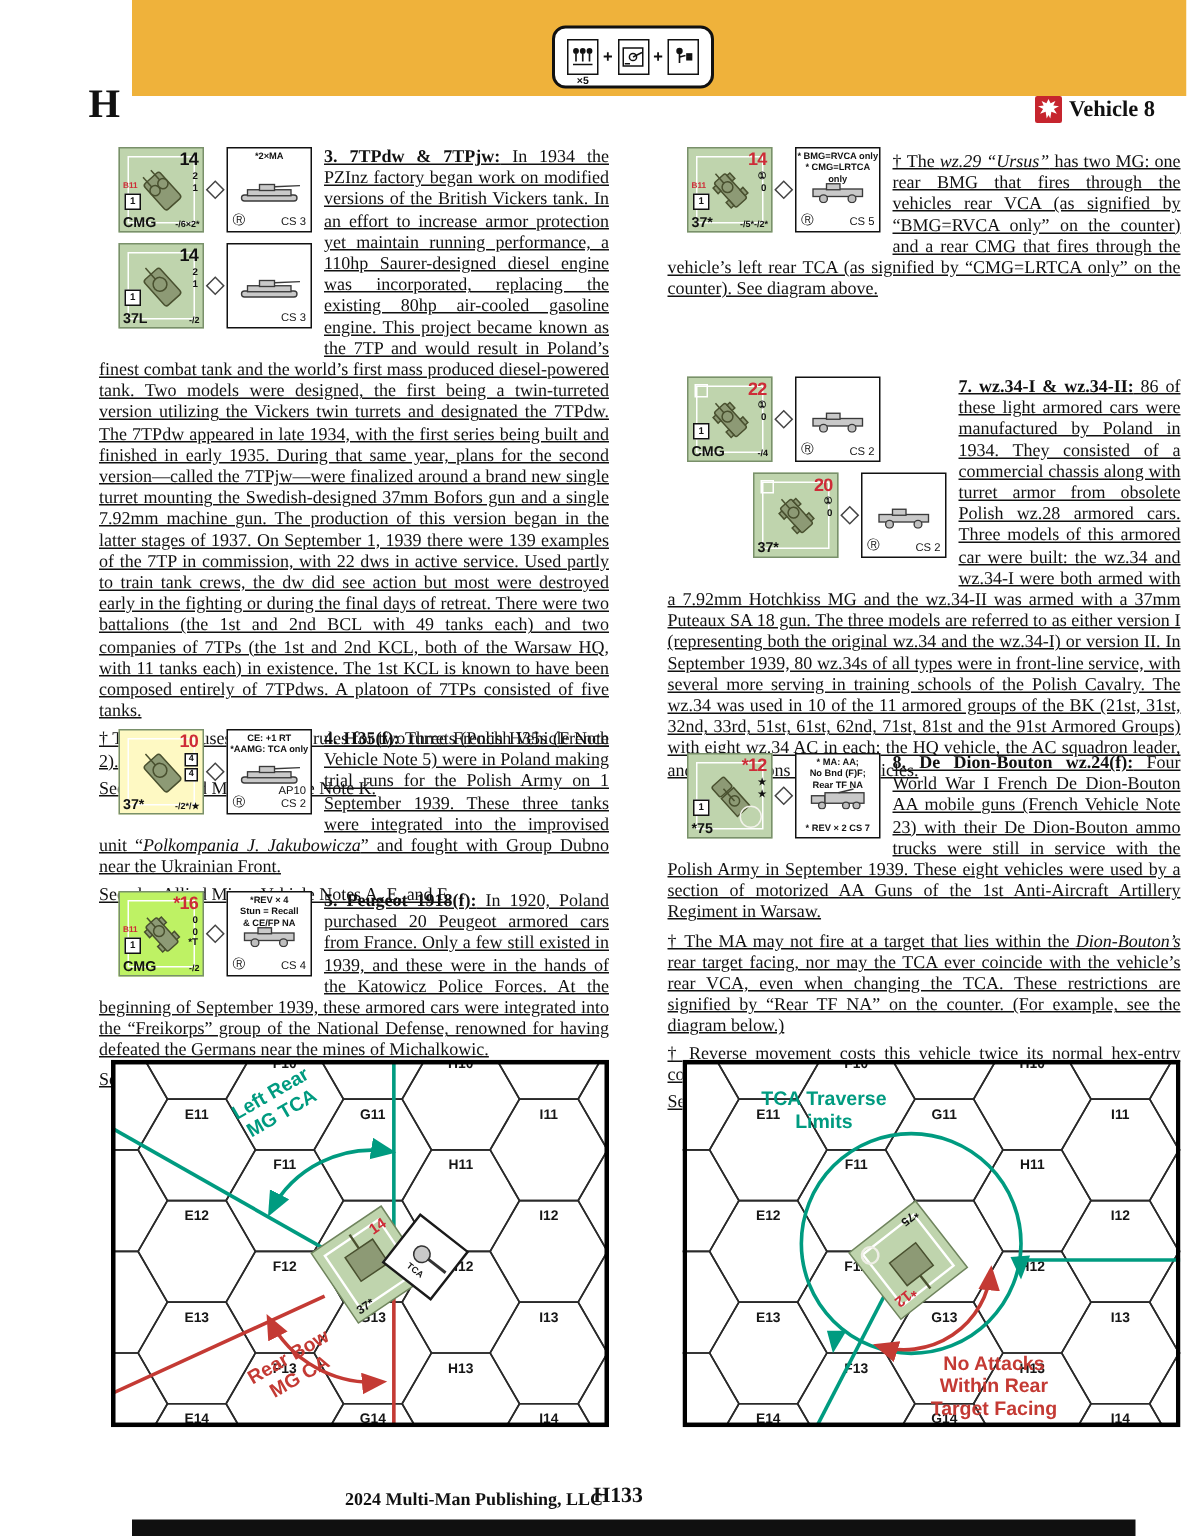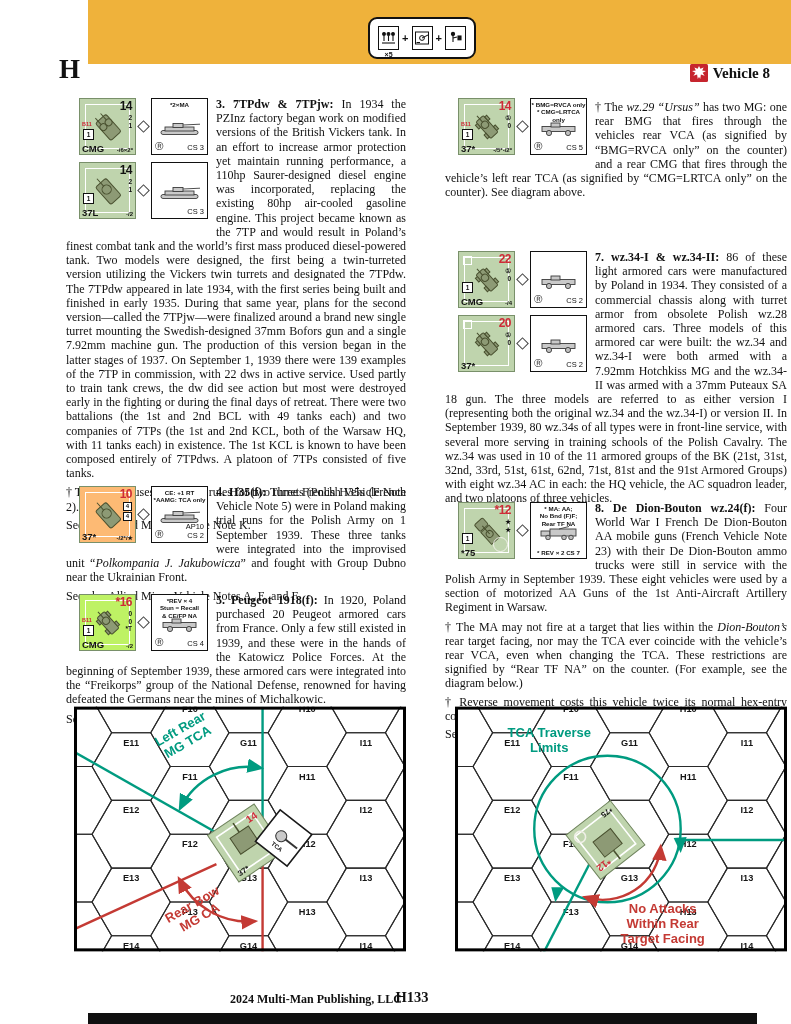--- a/index.html
+++ b/index.html
@@ -40,21 +40,21 @@
   .c-circ{position:absolute;right:6px;bottom:6px;width:13px;height:13px;border:1.5px solid #f2f2ea;border-radius:50%;}
   .sep{width:7px;height:7px;border:1px solid #444;transform:rotate(45deg);margin:0 3px;background:#fff;flex:none;}
   .infobox{width:57px;height:57px;border:1.6px solid #111;background:#fff;position:relative;box-sizing:border-box;
            font-family:"Liberation Sans",sans-serif;}
   .i-top{margin-top:2px;text-align:center;font-weight:bold;font-size:6.2px;line-height:7.4px;}
   .i-art{position:absolute;left:50%;top:58%;transform:translate(-50%,-50%);}
   .i-r{position:absolute;left:3px;bottom:1px;font-size:8.5px;}
   .i-cs{position:absolute;right:3px;bottom:2px;font-weight:normal;font-size:7.5px;text-align:right;}
   .i-ap{position:absolute;right:3px;bottom:11px;font-weight:normal;font-size:7.5px;}
   .i-bottom{position:absolute;left:0;right:0;bottom:2px;text-align:center;font-weight:bold;font-size:6.2px;}
-  .p{margin:0 0 5px 0;text-align:justify;font-size:12px;line-height:14.2px;}
+  .p{margin:0 0 5px 0;text-align:justify;font-size:12px;line-height:14.2px;text-decoration:underline;}
   .note{margin:3px 0 4px 0;}
   .see{margin:3px 0 0 0;text-align:left;}
   .diag{position:absolute;background:#fff;}
   #diagL{left:74px;top:706px;}
   #diagR{left:455px;top:706px;}
   .footer-pub{position:absolute;left:102px;top:992px;width:300px;text-align:right;font-size:12px;font-weight:bold;}
   .footer-page{position:absolute;left:362px;top:989px;width:100px;text-align:center;font:bold 14.5px "Liberation Serif",serif;}
   .bottom-bar{position:absolute;left:88px;top:1013px;width:669px;height:11px;background:#101010;}
   i{font-style:italic;}
 </style>
@@ -193,21 +193,21 @@
           </div>
       </div>
     </div>
     <p class="p"><b>3. 7TPdw &amp; 7TPjw:</b> In 1934 the PZInz factory began work on modified versions of the British Vickers tank. In an effort to increase armor protection yet maintain running performance, a 110hp Saurer-designed diesel engine was incorporated, replacing the existing 80hp air-cooled gasoline engine. This project became known as the 7TP and would result in Poland’s finest combat tank and the world’s first mass produced diesel-powered tank. Two models were designed, the first being a twin-turreted version utilizing the Vickers twin turrets and designated the 7TPdw. The 7TPdw appeared in late 1934, with the first series being built and finished in early 1935. During that same year, plans for the second version—called the 7TPjw—were finalized around a brand new single turret mounting the Swedish-designed 37mm Bofors gun and a single 7.92mm machine gun. The production of this version began in the latter stages of 1937. On September 1, 1939 there were 139 examples of the 7TP in commission, with 22 dws in active service. Used partly to train tank crews, the dw did see action but most were destroyed early in the fighting or during the final days of retreat. There were two battalions (the 1st and 2nd BCL with 49 tanks each) and two companies of 7TPs (the 1st and 2nd KCL, both of the Warsaw HQ, with 11 tanks each) in existence. The 1st KCL is known to have been composed entirely of 7TPdws. A platoon of 7TPs consisted of five tanks.</p>
     <p class="p note">† The <i>7TPdw</i> uses all special rules for two turrets (Polish Vehicle Note 2).</p>
     <p class="p see">See also Allied Minor Vehicle Note K.</p>
   </div>
   <div class="sec" style="top:388px">
     <div class="float-counters">
       <div class="counter-row">
-        <div class="counter" style="background: #fdba74;">
+        <div class="counter" style="background: #fef9c3;">
             <span class="c-inset"></span>
             <span class="c-art">
               <svg width="38" height="38" viewBox="0 0 38 38">
                 <g transform="rotate(-42 19 19)" stroke="#49502f" stroke-width="1" fill="#8d9a75">
                   <rect x="12" y="8" width="14" height="23" rx="2"></rect>
                   <circle cx="19" cy="17" r="4.6"></circle>
                   <line x1="19" y1="12.4" x2="19" y2="2.5"></line>
                 </g>
               </svg>
             </span>
@@ -373,21 +373,21 @@
                   <rect x="12" y="1" width="9" height="4"></rect>
                   <circle cx="10" cy="11" r="2.6" fill="#bfbfbf"></circle>
                   <circle cx="29" cy="11" r="2.6" fill="#bfbfbf"></circle>
                 </g>
               </svg></span>
             <span class="i-r">Ⓡ</span>
             <span class="i-cs">CS 2</span>
           </div>
       </div>
       <div class="counter-row">
-        <div class="counter" style="background: rgb(191, 212, 173);">
+        <div class="counter" style="background: rgb(191, 212, 173); margin-left: 44px;">
             <span class="c-inset"></span>
             <span class="c-art">
               <svg width="38" height="38" viewBox="0 0 38 38">
                 <g transform="rotate(-42 19 19)" stroke="#49502f" stroke-width="1" fill="#8d9a75">
                   <rect x="14" y="8" width="10" height="22" rx="1.5"></rect>
                   <rect x="11.5" y="10" width="2.5" height="5"></rect>
                   <rect x="24" y="10" width="2.5" height="5"></rect>
                   <rect x="11.5" y="23" width="2.5" height="5"></rect>
                   <rect x="24" y="23" width="2.5" height="5"></rect>
                   <circle cx="19" cy="16" r="3.6"></circle>

